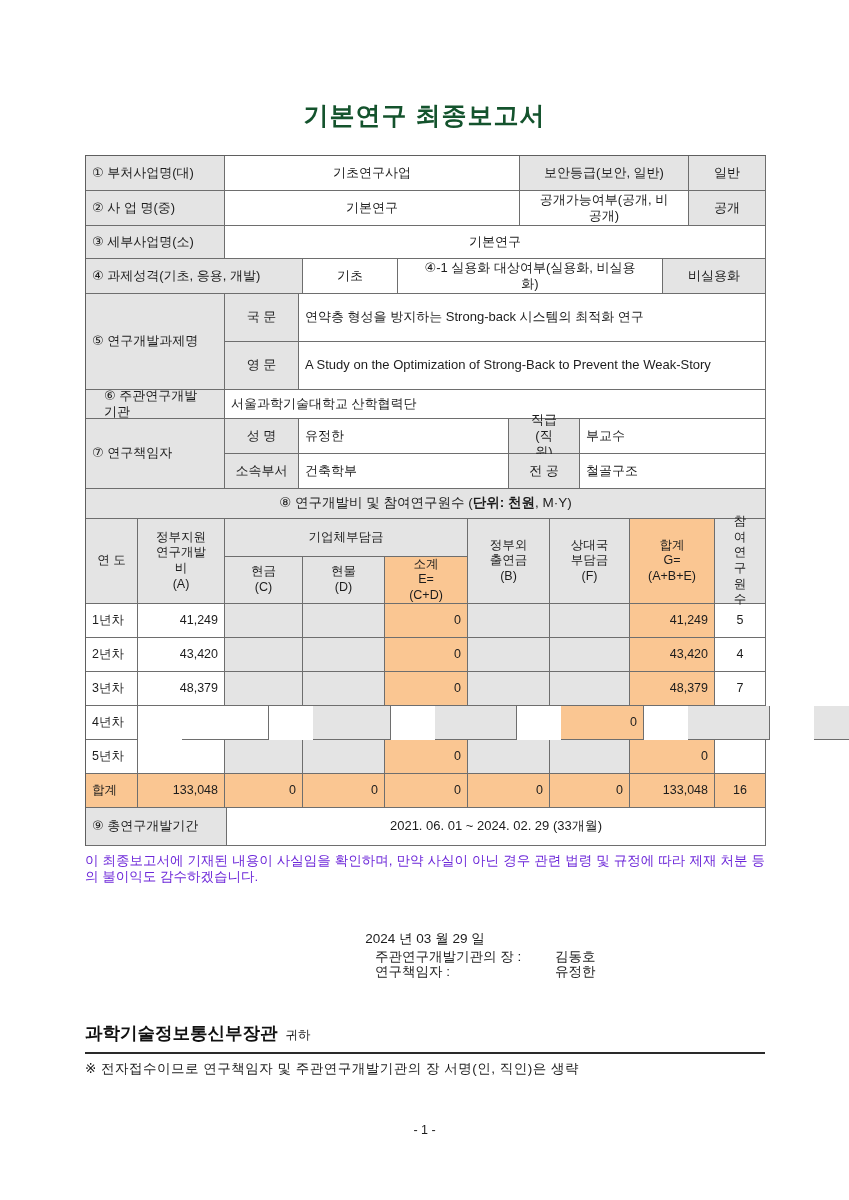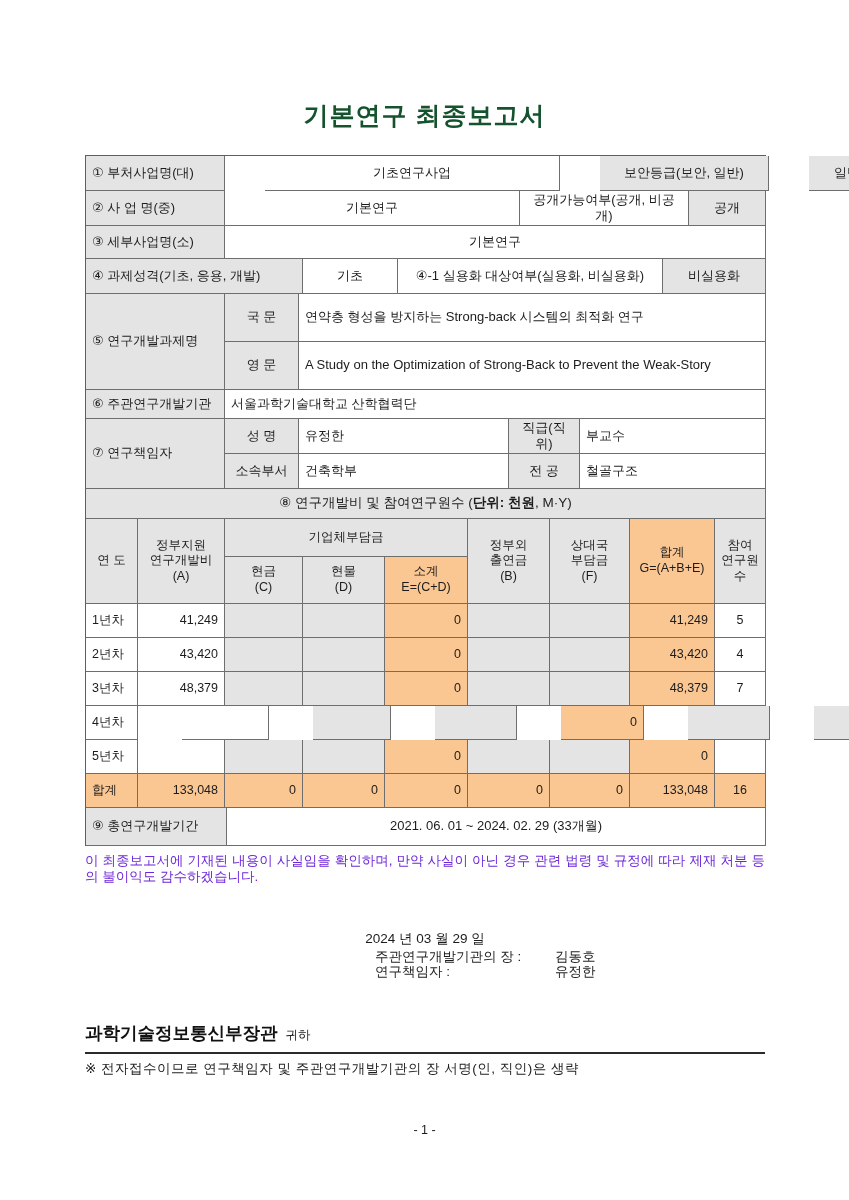--- a/index.html
+++ b/index.html
@@ -9,21 +9,21 @@
   .doc-title{position:absolute;top:99px;left:0;width:100%;text-align:center;
              font-size:25px;font-weight:bold;letter-spacing:1px;color:#14532d;}
   .doc-table{position:absolute;left:85px;top:155px;width:680px;
              border-top:1px solid #5f5f5f;border-left:1px solid #5f5f5f;font-size:13px;}
   .trow{display:grid;}
   .cell{border-right:1px solid #6e6e6e;border-bottom:1px solid #6e6e6e;
         display:flex;align-items:center;justify-content:center;
         padding:0 6px;box-sizing:border-box;line-height:1.25;text-align:center;}
   .cell.left{justify-content:flex-start;text-align:left;}
   .cell.right{justify-content:flex-end;text-align:right;}
-  .cell.tight{padding:0 6px;}
+  .cell.tight{padding:0 18px;}
   .gray{background:#e4e4e4;}
   .orange{background:#fac692;}
   .pre{white-space:pre-line;}
   .band{height:30px;font-size:13.5px;}
   .band b{font-weight:bold;}
   .budget{font-size:12.5px;}
   .declaration{position:absolute;left:85px;top:853px;width:680px;font-size:13.5px;
                line-height:16px;text-align:justify;color:#6d28d9;}
   .sig-date{position:absolute;left:85px;top:930px;width:680px;text-align:center;font-size:13.5px;}
   .sig-row{position:absolute;left:85px;width:680px;height:20px;font-size:13.5px;}
@@ -39,21 +39,21 @@
 </head>
 <body>
 
 <div class="page">
 
 
   <div class="doc-title">기본연구 최종보고서</div>
 
   <div class="doc-table">
 
-    <div class="trow" style="grid-template-columns:139px 295px 169px 77px;grid-template-rows:35px;gap:40px;">
+    <div class="trow" style="grid-template-columns:139px 295px 169px 77px;grid-template-rows:35px;">
       <div class="cell left gray">① 부처사업명(대)</div>
       <div class="cell">기초연구사업</div>
       <div class="cell gray tight">보안등급(보안, 일반)</div>
       <div class="cell gray">일반</div>
     </div>
 
     <div class="trow" style="grid-template-columns:139px 295px 169px 77px;grid-template-rows:35px;">
       <div class="cell left gray">② 사 업 명(중)</div>
       <div class="cell">기본연구</div>
       <div class="cell tight">공개가능여부(공개, 비공개)</div>

